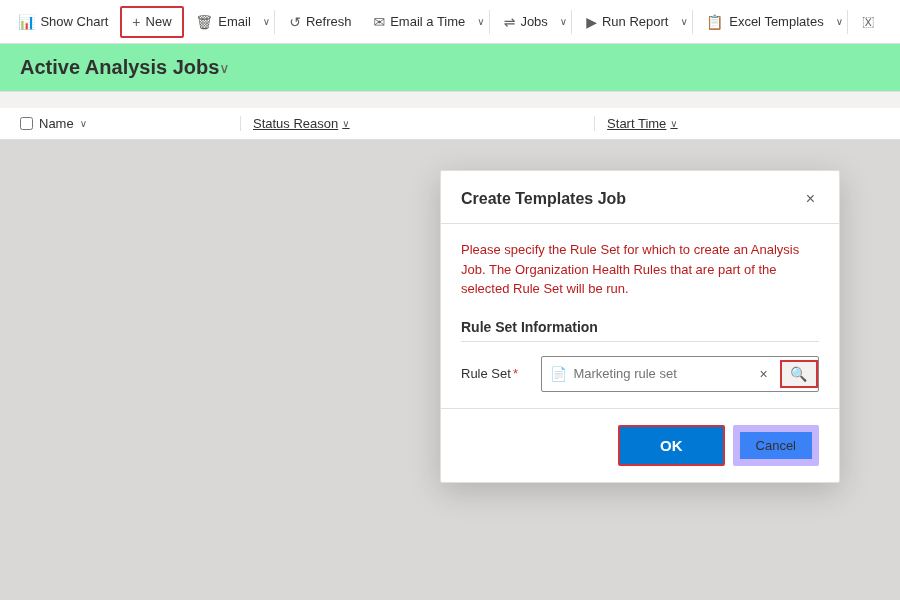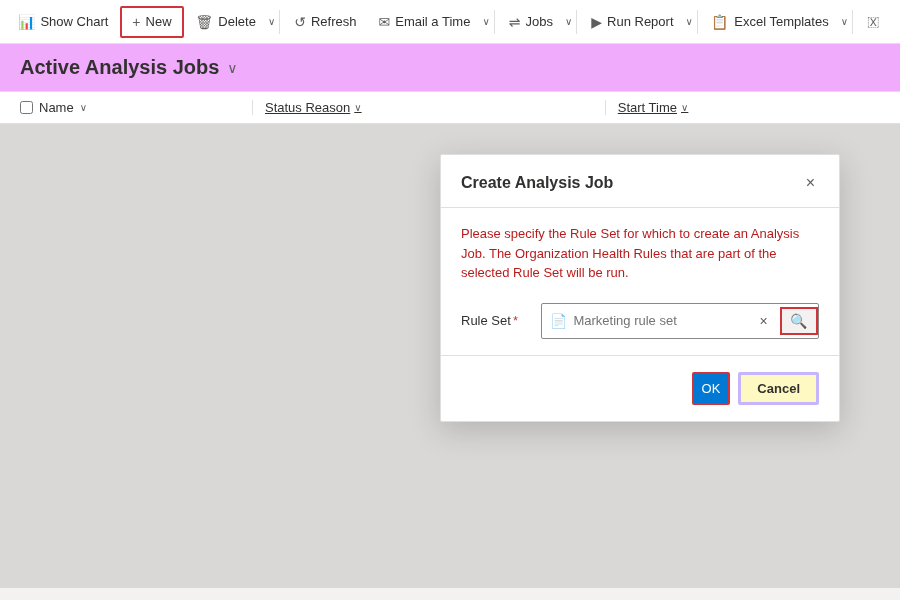--- a/index.html
+++ b/index.html
@@ -54,45 +54,45 @@
       color: #605e5c;
     }
 
     .dropdown-arrow {
       font-size: 10px;
       color: #605e5c;
     }
 
     
     .page-header {
-      background: #f0abfc;
+      background: #86efac;
       border-bottom: 1px solid #e1dfdd;
       padding: 12px 20px;
       display: flex;
       align-items: center;
-      gap: 8px;
     }
     .page-title {
       font-size: 20px;
       font-weight: 600;
       color: #323130;
     }
     .page-title-arrow {
       font-size: 14px;
       color: #605e5c;
     }
 
     
     .column-headers {
       display: flex;
       align-items: center;
       background: #fff;
       border-bottom: 1px solid #e1dfdd;
       padding: 8px 20px;
-      gap: 12px;
+      gap: 0;
+      margin-top: 16px;
     }
     .col-check {
       display: flex;
       align-items: center;
       gap: 6px;
       color: #323130;
       font-size: 13px;
       min-width: 220px;
     }
     .col-check input[type="checkbox"] {
@@ -254,55 +254,54 @@
       justify-content: flex-end;
       gap: 8px;
       padding: 16px 20px;
       border-top: 1px solid #e1dfdd;
     }
 
     .btn-ok {
       background: #0078d4;
       color: #fff;
       border: 2px solid #d13438;
-      padding: 6px 8px;
+      padding: 6px 40px;
       border-radius: 2px;
       cursor: pointer;
-      font-size: 13px;
-      font-weight: 400;
+      font-size: 15px;
+      font-weight: 700;
     }
 
     .btn-cancel {
-      background: #fef9c3;
-      color: #323130;
-      border: 3px solid #c4b5fd;
+      background: #3b82f6;
+      color: #323130;
+      border: 7px solid #c4b5fd;
       padding: 6px 16px;
       border-radius: 2px;
       cursor: pointer;
       font-size: 13px;
-      font-weight: bold;
     }
   </style>
 </head>
 <body>
 
 <div class="toolbar">
   <button class="toolbar-btn">
     <span class="icon">📊</span>
     <span>Show Chart</span>
   </button>
 
   <button class="toolbar-btn highlighted">
     <span class="icon">+</span>
     <span>New</span>
   </button>
 
   <button class="toolbar-btn">
     <span class="icon">🗑</span>
-    <span>Delete</span>
+    <span>Email</span>
   </button>
   <span class="dropdown-arrow">∨</span>
 
   <div class="toolbar-divider"></div>
 
   <button class="toolbar-btn">
     <span class="icon">↺</span>
     <span>Refresh</span>
   </button>
 
@@ -361,27 +360,28 @@
     <span>Start Time</span>
     <span class="dropdown-arrow">∨</span>
   </div>
 </div>
 
 <div class="main-content">
   <div class="overlay"></div>
 
   <div class="dialog">
     <div class="dialog-header">
-      <span class="dialog-title">Create Analysis Job</span>
+      <span class="dialog-title">Create Templates Job</span>
       <button class="dialog-close">×</button>
     </div>
 
     <div class="dialog-body">
       <p class="dialog-desc">Please specify the Rule Set for which to create an Analysis Job. The Organization Health Rules that are part of the selected Rule Set will be run.</p>
 
+      <div class="section-title">Rule Set Information</div>
 
       <div class="form-row">
         <label class="form-label">
           <span>Rule Set</span><span class="required-star">*</span>
         </label>
         <div class="rule-set-field">
           <div class="rule-set-field-inner">
             <span class="rule-set-icon">📄</span>
             <span class="rule-set-value">Marketing rule set</span>
             <button class="rule-set-clear">×</button>

